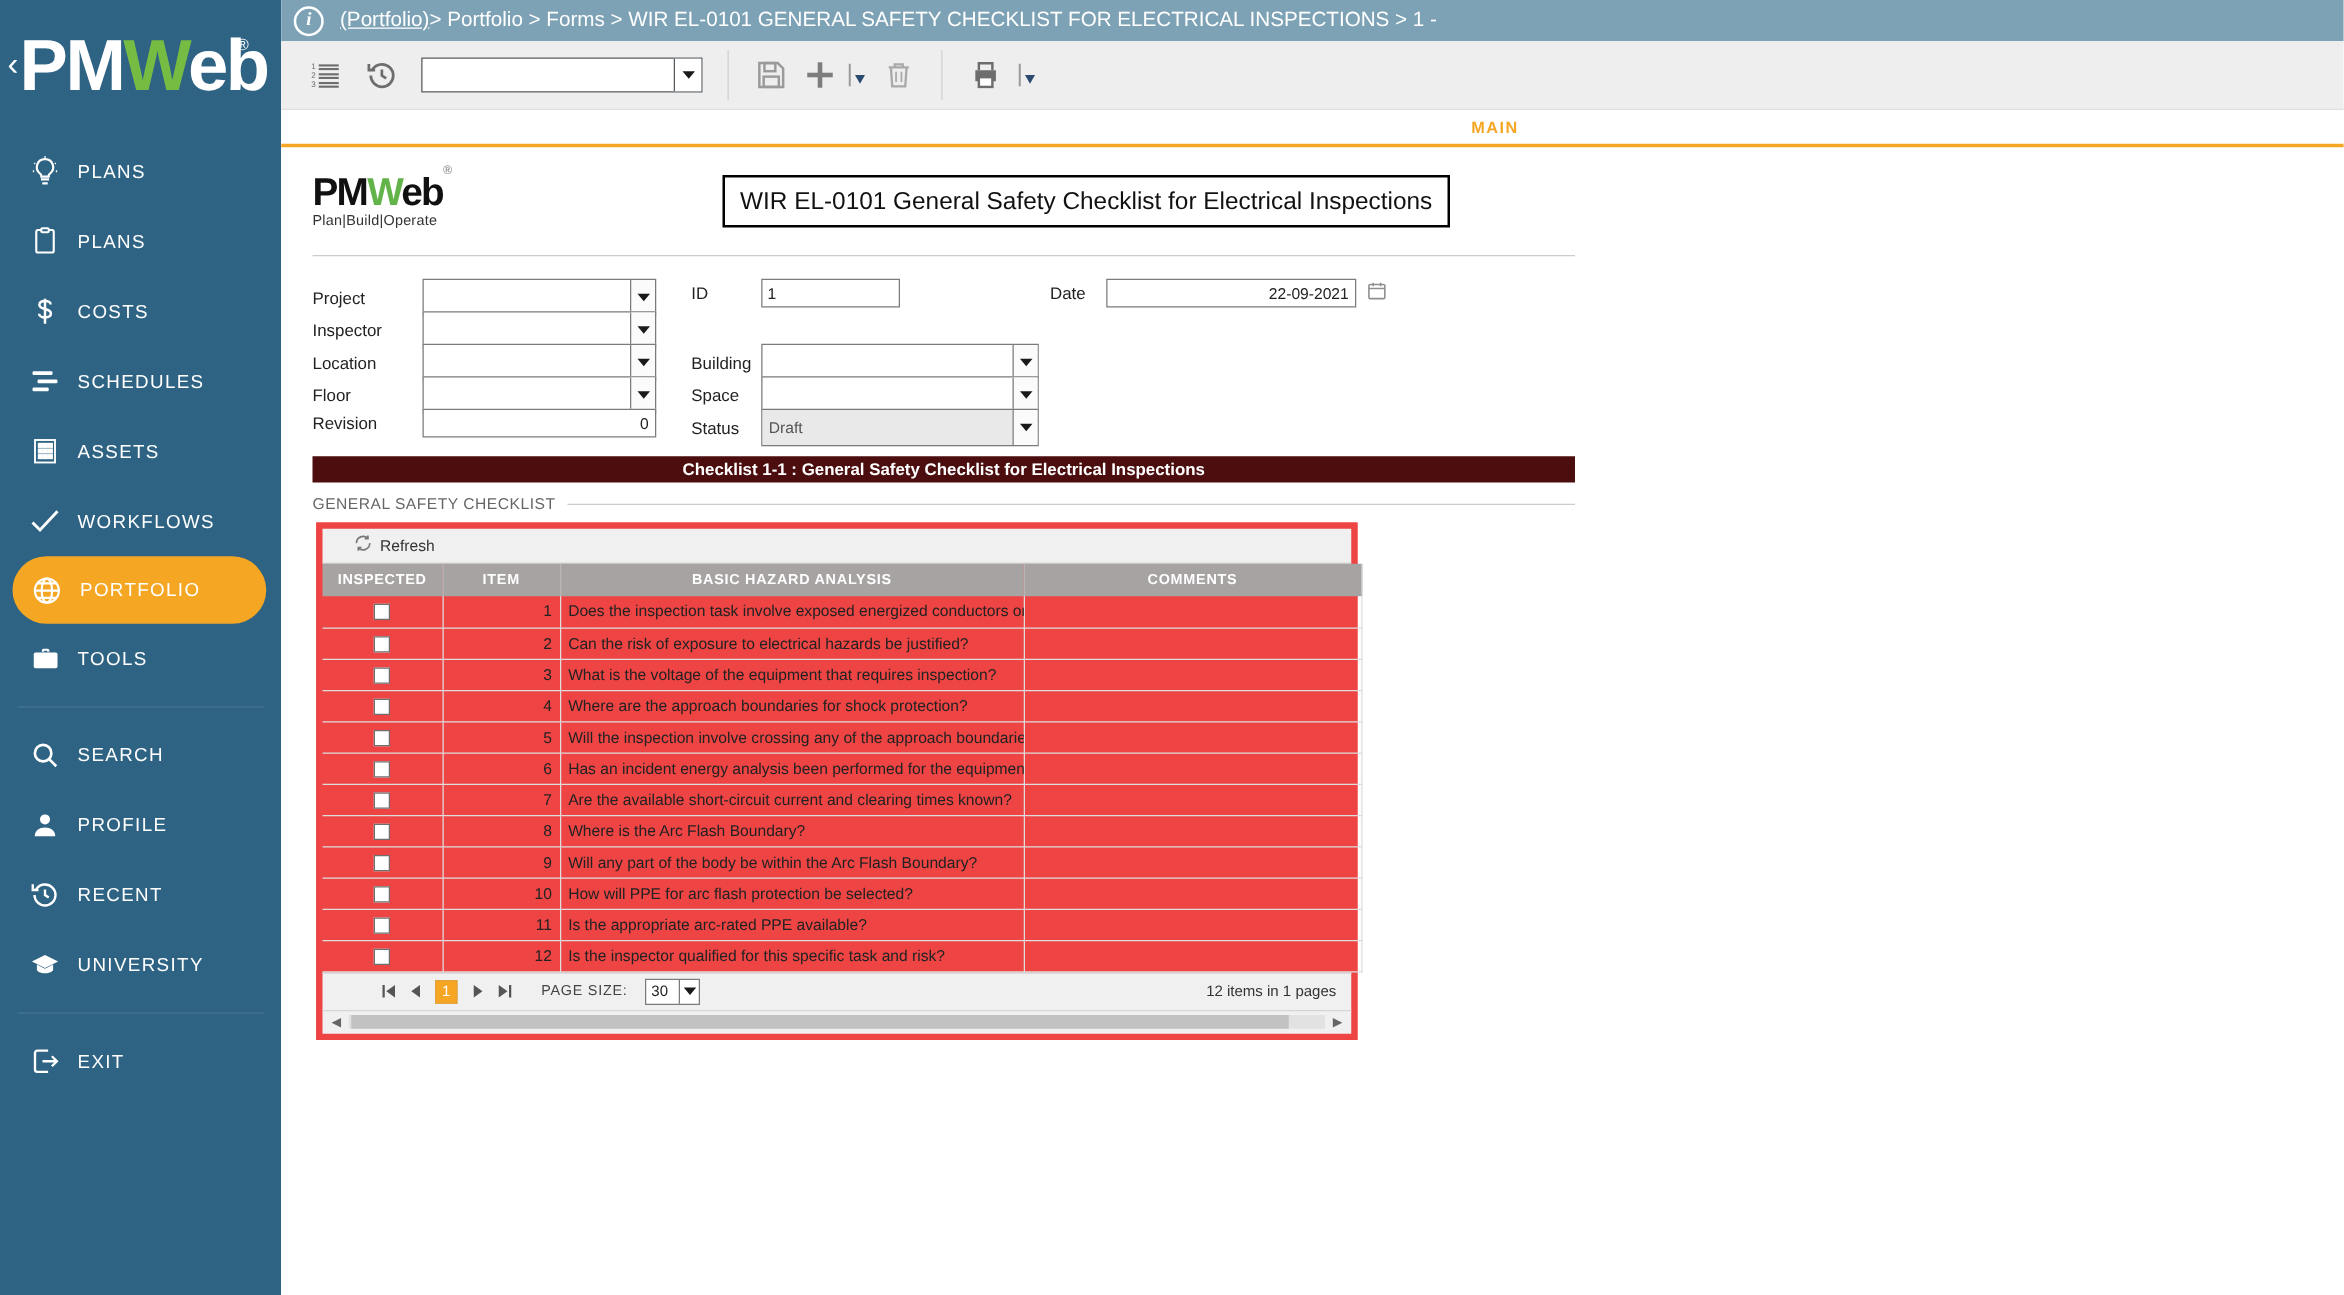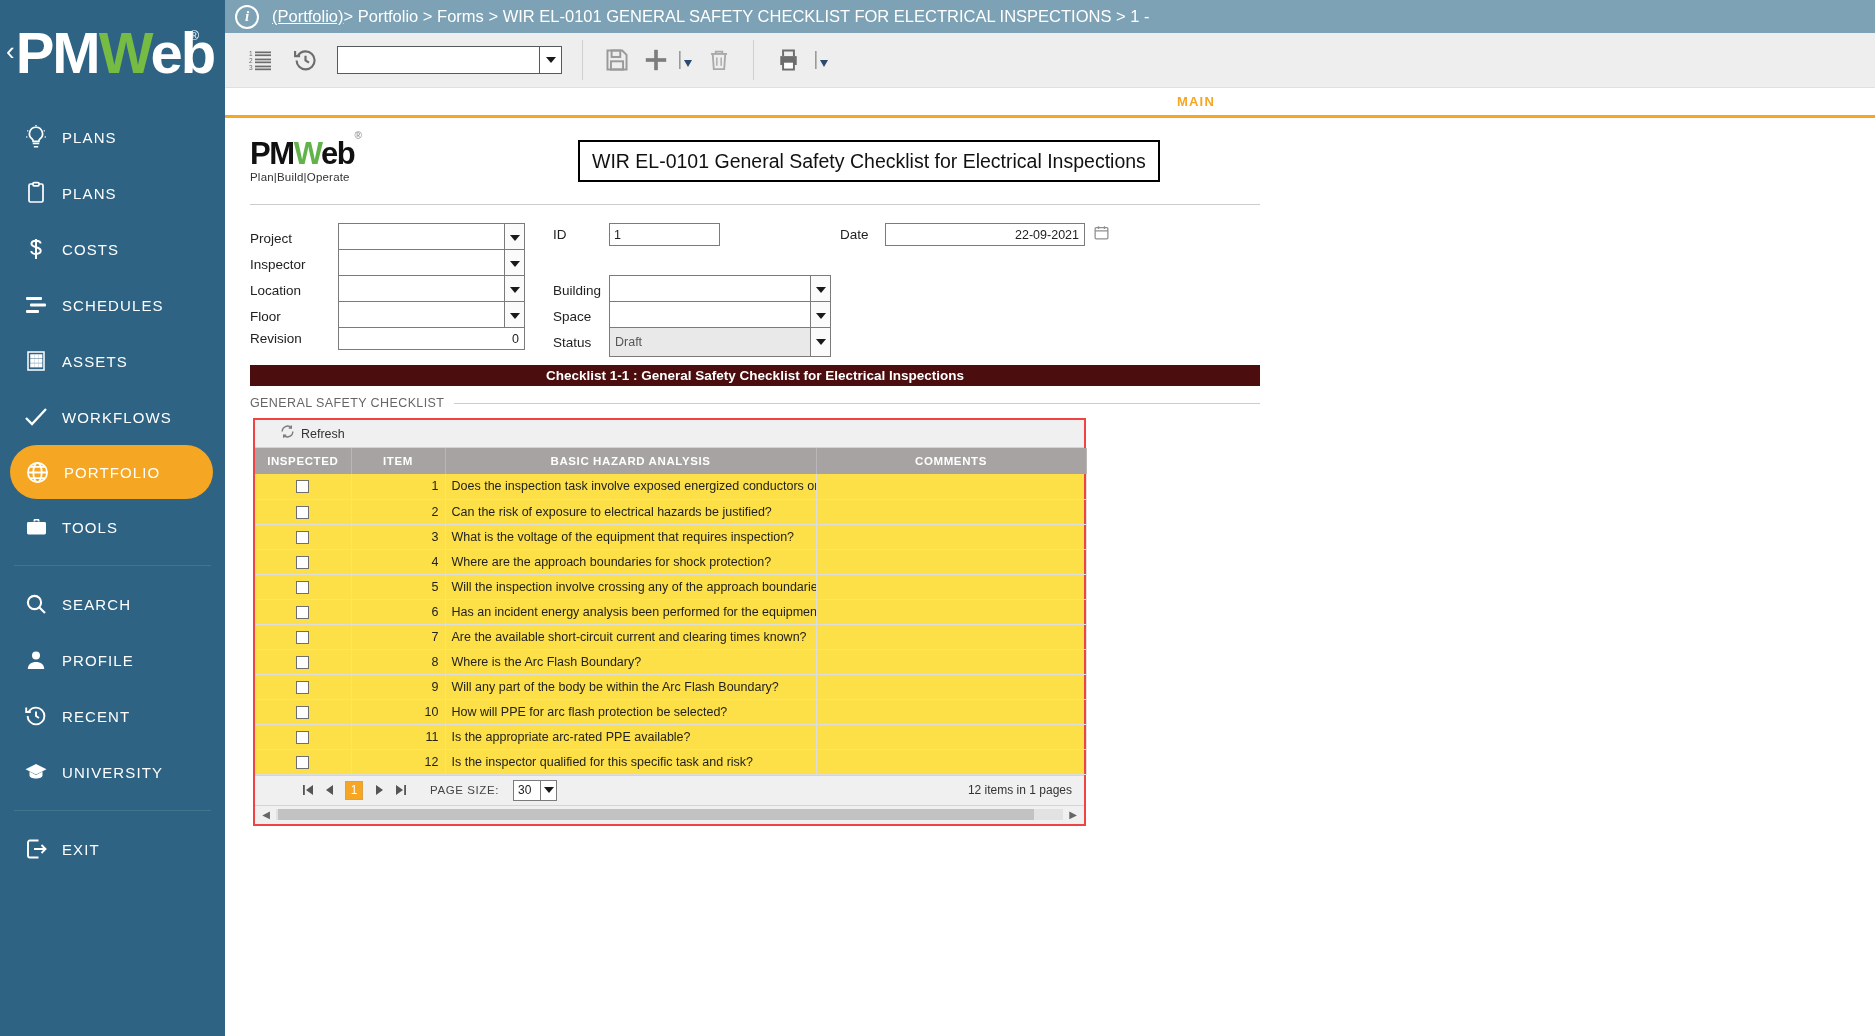--- a/index.html
+++ b/index.html
@@ -174,22 +174,22 @@
     font-size: 13.5px; font-weight: bold;
   }
   .sec-legend {
     display: flex; align-items: center; margin-top: 10px; gap: 10px;
   }
   .sec-legend .txt { font-size: 12.5px; color: #666; letter-spacing: .4px; white-space: nowrap; }
   .sec-legend .ln { flex: 1; height: 1px; background: #cccccc; }
 
   
   .grid-panel {
-    margin-top: 8px; margin-left: 3px; border: 2px solid #ef4444;
-    background: #fde047; width: 833px;
+    margin-top: 8px; margin-left: 3px; border: 5px solid #ef4444;
+    background: #ef4444; width: 833px;
   }
   .grid-tools {
     height: 28px; background: #f0f0f0; border-bottom: 1px solid #d5d5d5;
     display: flex; align-items: center; padding-left: 25px; gap: 6px;
   }
   .refresh-txt { font-size: 12.5px; color: #333; }
   table.grid { width: 100%; border-collapse: collapse; table-layout: fixed; }
   table.grid th {
     background: #a8a3a3; color: #ffffff; font-size: 11.5px;
     font-weight: bold; letter-spacing: .6px; height: 26px;

